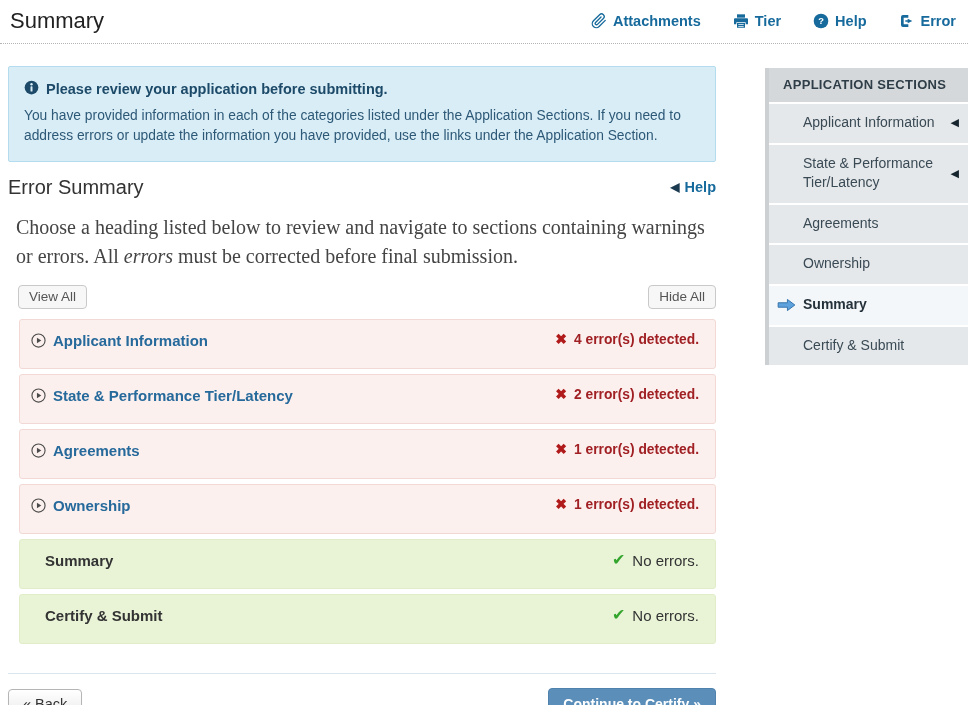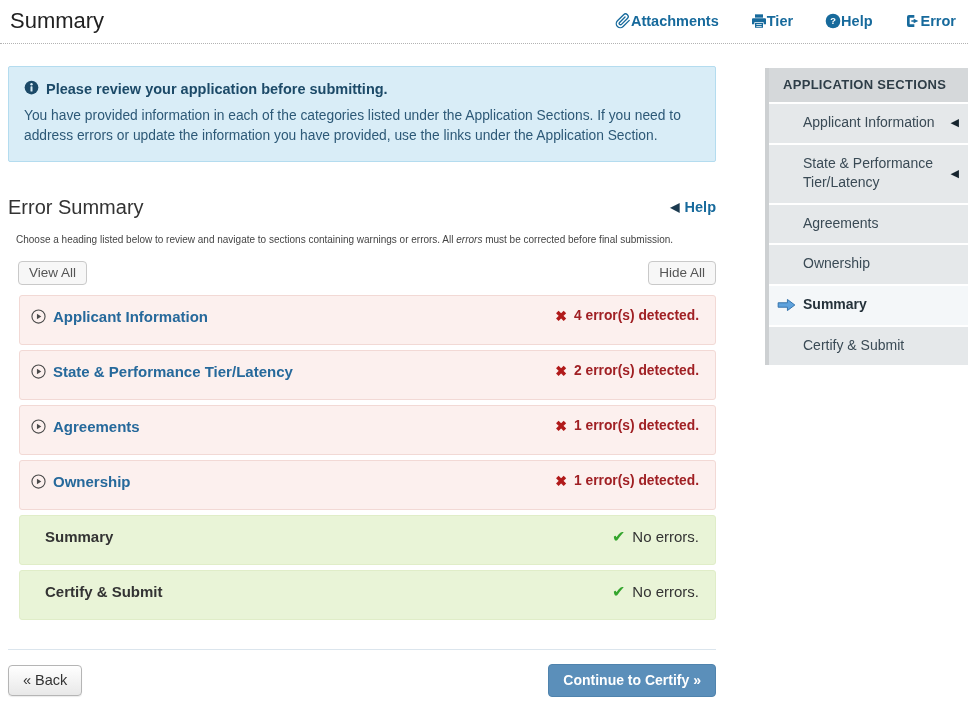--- a/index.html
+++ b/index.html
@@ -5,44 +5,44 @@
   * { margin:0; padding:0; box-sizing:border-box; }
   html,body { background:#fff; }
   body { font-family:"Liberation Sans", sans-serif; color:#333; }
   .page { position:relative; width:968px; height:705px; background:#fff; overflow:hidden; }
 
   
   .hdr { display:flex; justify-content:space-between; align-items:center;
          padding:9px 12px 10px 10px; border-bottom:1px dotted #b3b3b3; height:44px; }
   .hdr-title { font-size:22px; font-weight:400; color:#222; }
   .hdr-links { display:flex; align-items:center; gap:32px; }
-  .hdr-link { display:flex; align-items:center; gap:0; color:#176a9c; font-size:14.5px;
+  .hdr-link { display:flex; align-items:center; gap:6px; color:#176a9c; font-size:14.5px;
               font-weight:600; text-decoration:none; cursor:pointer; }
   .hdr-link svg { display:block; }
 
   
   .content { display:flex; align-items:flex-start; }
   .main-col { flex:0 0 737px; padding:22px 21px 0 8px; }
   .sidebar  { flex:0 0 203px; margin-left:28px; margin-top:24px; border-left:4px solid #cdd0d2; }
 
   
   .notice { background:#d9edf7; border:1px solid #b4dcef; border-radius:2px;
             padding:13px 15px 14px 15px; }
   .notice-title { display:flex; align-items:center; gap:7px; font-size:14.5px; font-weight:700;
                   color:#1c4a68; margin-bottom:8px; }
   .notice-body { font-size:13.8px; color:#2d5977; line-height:1.48; }
 
   
-  .es-head { display:flex; justify-content:space-between; align-items:center; margin-top:34px; }
+  .es-head { display:flex; justify-content:space-between; align-items:center; margin-top:14px; }
   .es-title { font-size:20px; font-weight:400; color:#333; }
   .help-link { display:flex; align-items:center; gap:5px; color:#176a9c; font-size:14.5px;
                font-weight:600; cursor:pointer; }
   .help-tri { color:#1b3a4f; font-size:12px; }
 
-  .instructions { margin:14px 0 14px 8px; max-width:702px; font-size:10px; color:#444; line-height:1.45; }
+  .instructions { margin:14px 0 14px 8px; max-width:702px; font-size:20px; color:#444; line-height:1.45;font-family:Liberation Serif, serif; }
   .instructions em { font-style:italic; }
 
   .toolbar { display:flex; justify-content:space-between; margin:11px 0 10px 10px; width:698px; }
   .btn-sm { background:#f7f7f7; border:1px solid #c9c9c9; border-radius:4px; color:#555;
             font-size:13.5px; padding:3px 10px 4px 10px; cursor:pointer;
             font-family:"Liberation Sans", sans-serif; }
 
   .rows { margin-left:11px; width:697px; }
   .row { display:flex; justify-content:space-between; align-items:flex-start;
          height:50px; padding:12px 16px 0 11px; margin-bottom:5px; border-radius:3px; }

